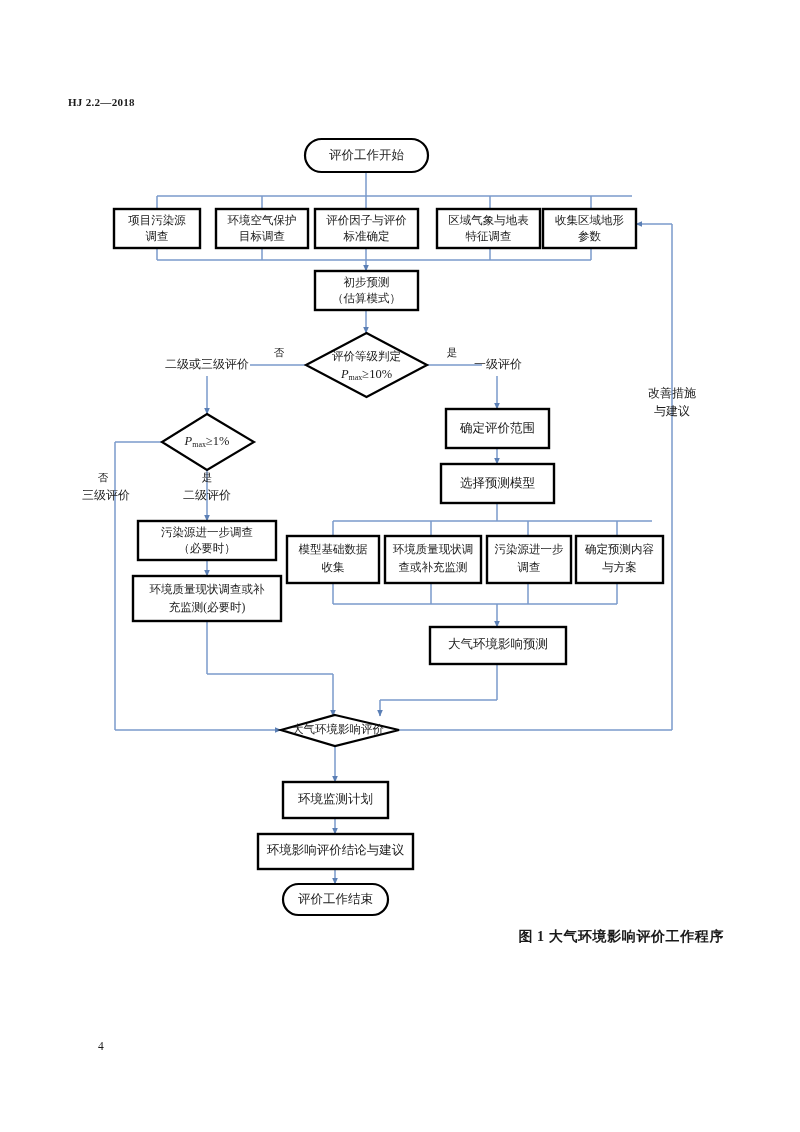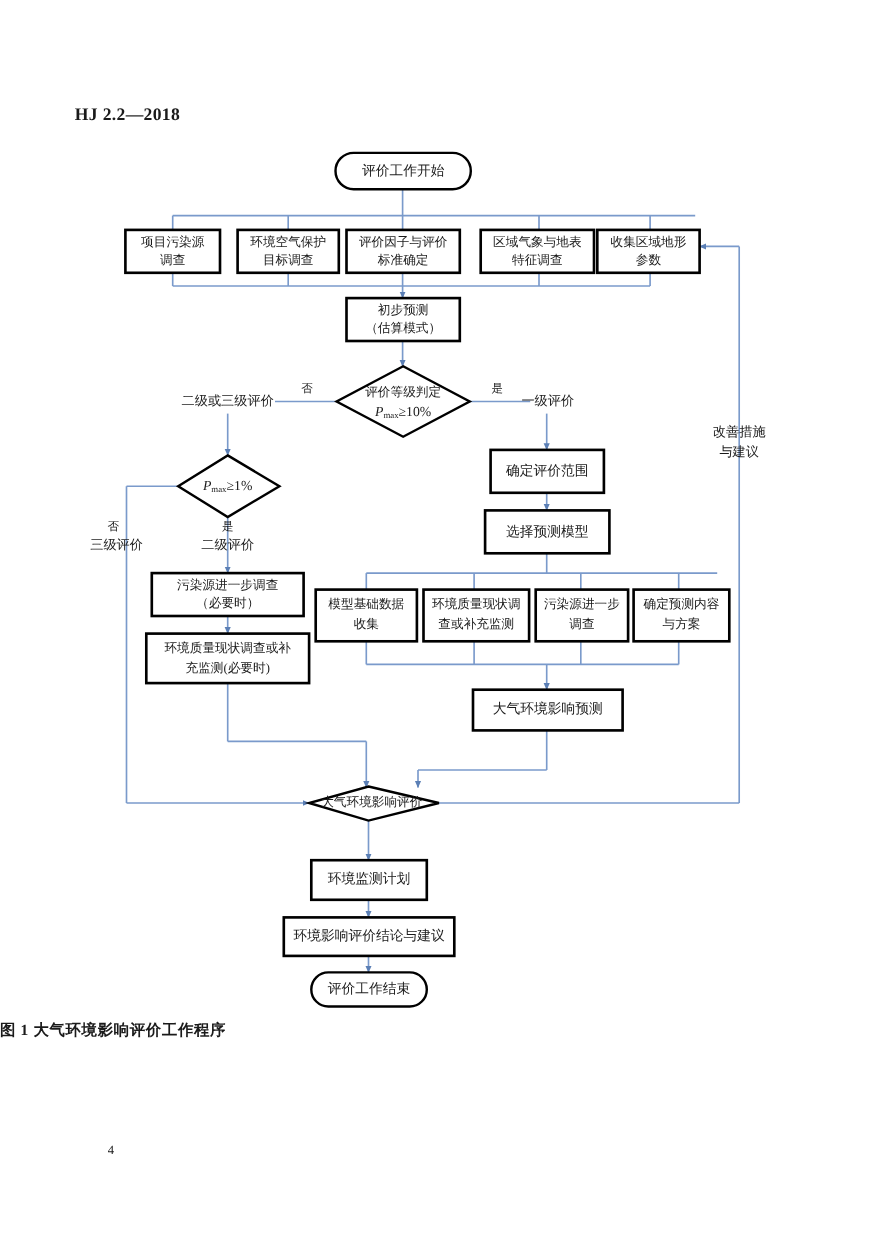--- a/index.html
+++ b/index.html
@@ -18,38 +18,38 @@
   .page {
     position: absolute;
     inset: 0;
     width: 800px;
     height: 1132px;
   }
   .doc-header {
     position: absolute;
     left: 68px;
     top: 96px;
-    font-size: 16px;
+    font-size: 11px;
     font-weight: bold;
     letter-spacing: 0.3px;
     font-family: "Liberation Serif", "DejaVu Serif", serif;
   }
   .page-number {
     position: absolute;
     left: 98px;
     top: 1040px;
     font-size: 11.5px;
     font-family: "Liberation Serif", "DejaVu Serif", serif;
   }
   .figure-caption {
     position: absolute;
     left: 0;
     top: 928px;
     width: 724px;
-    text-align: left;
+    text-align: right;
     font-size: 14px;
     font-weight: bold;
     letter-spacing: 0.6px;
     font-family: "Liberation Serif", "DejaVu Serif", serif;
   }
   .flow-svg {
     position: absolute;
     left: 0;
     top: 0;
   }

